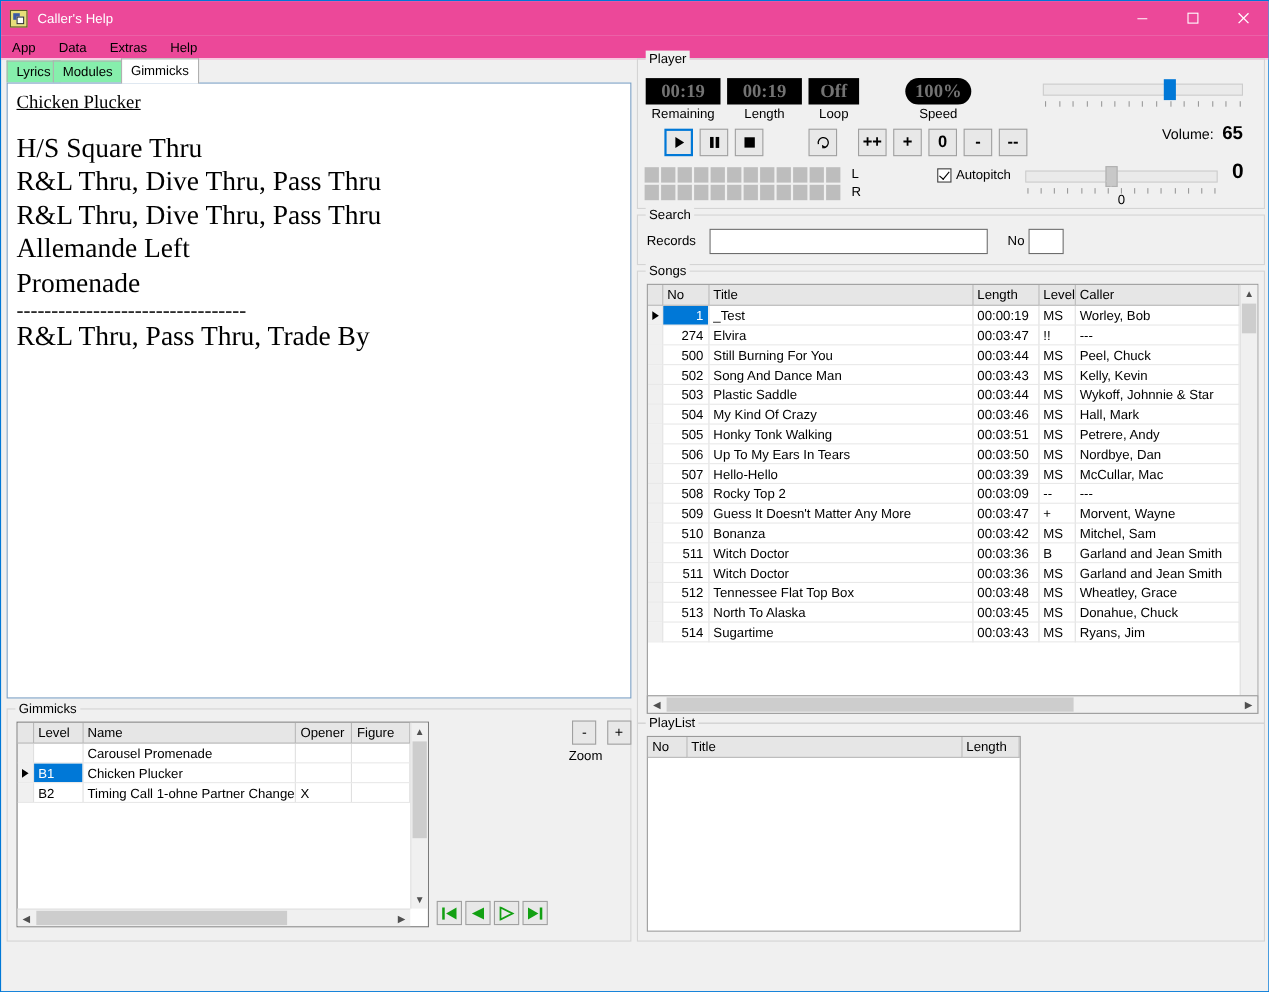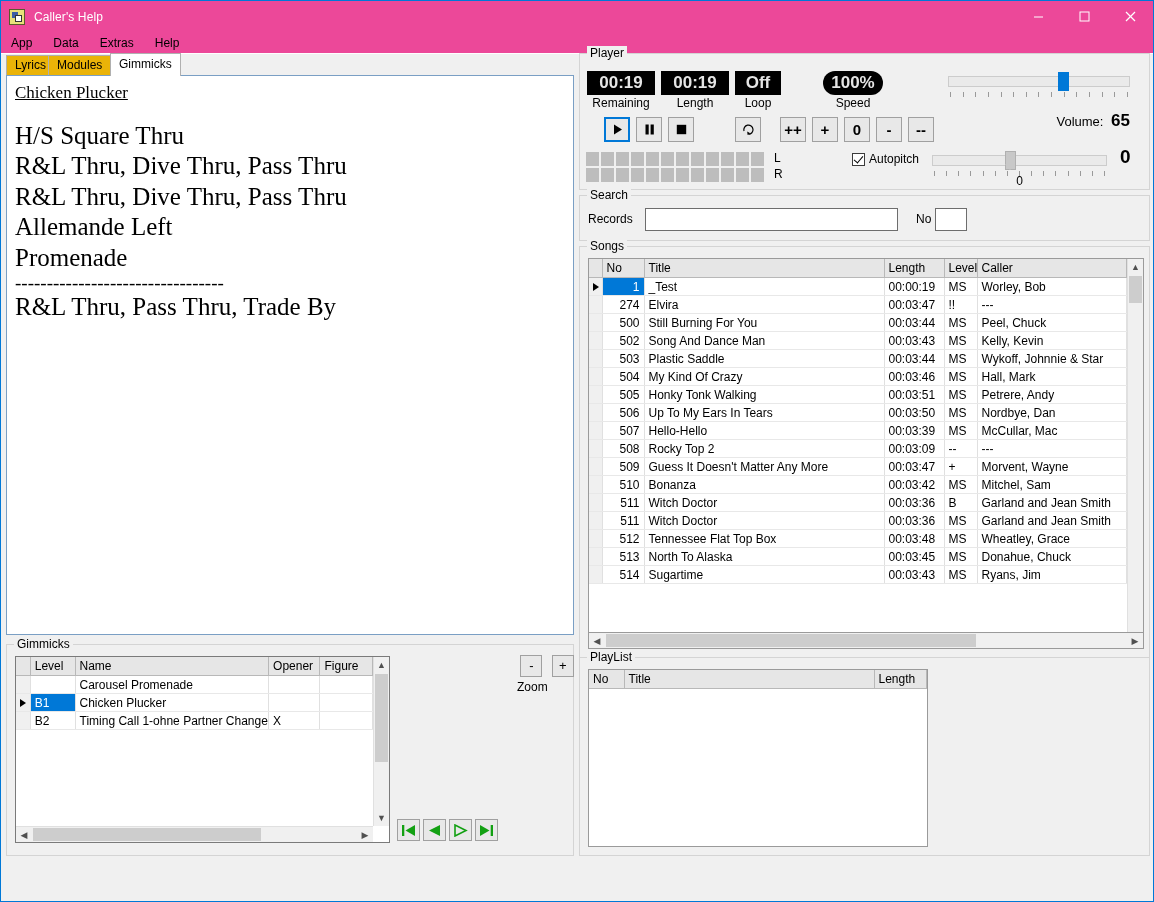--- a/index.html
+++ b/index.html
@@ -28,21 +28,21 @@
   .tb-btn svg{display:block;}
 
   
   .menubar{height:21px;background:#ec4899;display:flex;align-items:center;
            padding-left:8px;border-bottom:1px solid #fff;}
   .menu-item{font-size:12px;padding:2px 9px 2px 2px;margin-right:10px;color:#000;}
 
   
   .tabstrip{position:absolute;left:5px;top:52px;width:568px;height:22px;}
   .tab{position:absolute;top:2px;height:20px;line-height:19px;font-size:12px;
-       background:#eab308;border:1px solid #b0b0b0;border-bottom:none;
+       background:#86efac;border:1px solid #b0b0b0;border-bottom:none;
        padding:0 8px;box-sizing:border-box;color:#000;}
   .tab.active{top:0;height:23px;line-height:21px;background:#fff;border-color:#b0b0b0;
               z-index:3;}
   .tab-t1{left:0;}
   .tab-t2{left:42px;}
   .tab-t3{left:104px;}
 
   
   .lyrics{position:absolute;left:5px;top:74px;width:568px;height:560px;
           background:#fff;border:1px solid #7a9fc4;box-sizing:border-box;
@@ -98,23 +98,23 @@
   .vsb .thumb{position:absolute;left:1px;right:1px;background:#cdcdcd;}
   .hsb{position:absolute;left:0;right:0;bottom:0;height:16px;background:#f0f0f0;
        border-top:1px solid #e0e0e0;box-sizing:border-box;}
   .hsb .arr{position:absolute;top:0;width:16px;height:16px;display:flex;
             align-items:center;justify-content:center;font-size:9px;color:#505050;}
   .hsb .arr.l{left:0;} .hsb .arr.r{right:0;}
   .hsb .thumb{position:absolute;top:1px;bottom:1px;background:#cdcdcd;}
 
   
   .player{left:578px;top:52px;width:571px;height:137px;}
-  .led{display:inline-block;background:#000;color:#e5e5e5;font-weight:bold;
+  .led{display:inline-block;background:#000;color:#737373;font-weight:bold;
        font-size:17px;line-height:22px;text-align:center;padding:1px 5px;
-       box-sizing:border-box;}
+       box-sizing:border-box;font-family:Liberation Serif, serif;}
   .led-wrap{position:absolute;text-align:center;}
   .led-cap{display:block;font-size:12px;color:#000;font-weight:normal;margin-top:1px;}
   .tbtn{position:absolute;width:26px;height:25px;background:#e8e8e8;
         border:1px solid #a0a0a0;box-sizing:border-box;display:flex;
         align-items:center;justify-content:center;}
   .tbtn.active{border:2px solid #0078d7;background:#e8e8e8;}
   .sbtn{position:absolute;width:26px;height:25px;background:#e8e8e8;
         border:1px solid #a0a0a0;box-sizing:border-box;text-align:center;
         line-height:23px;font-size:15px;font-weight:bold;}
   .vu{position:absolute;display:flex;flex-direction:column;gap:2px;}

